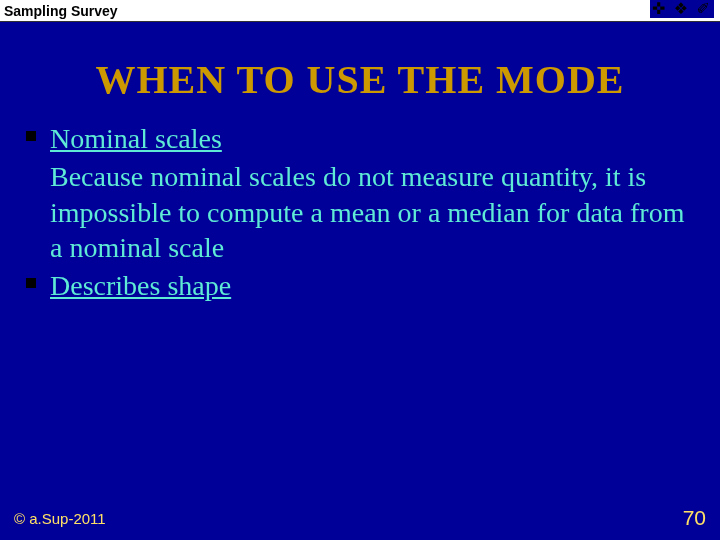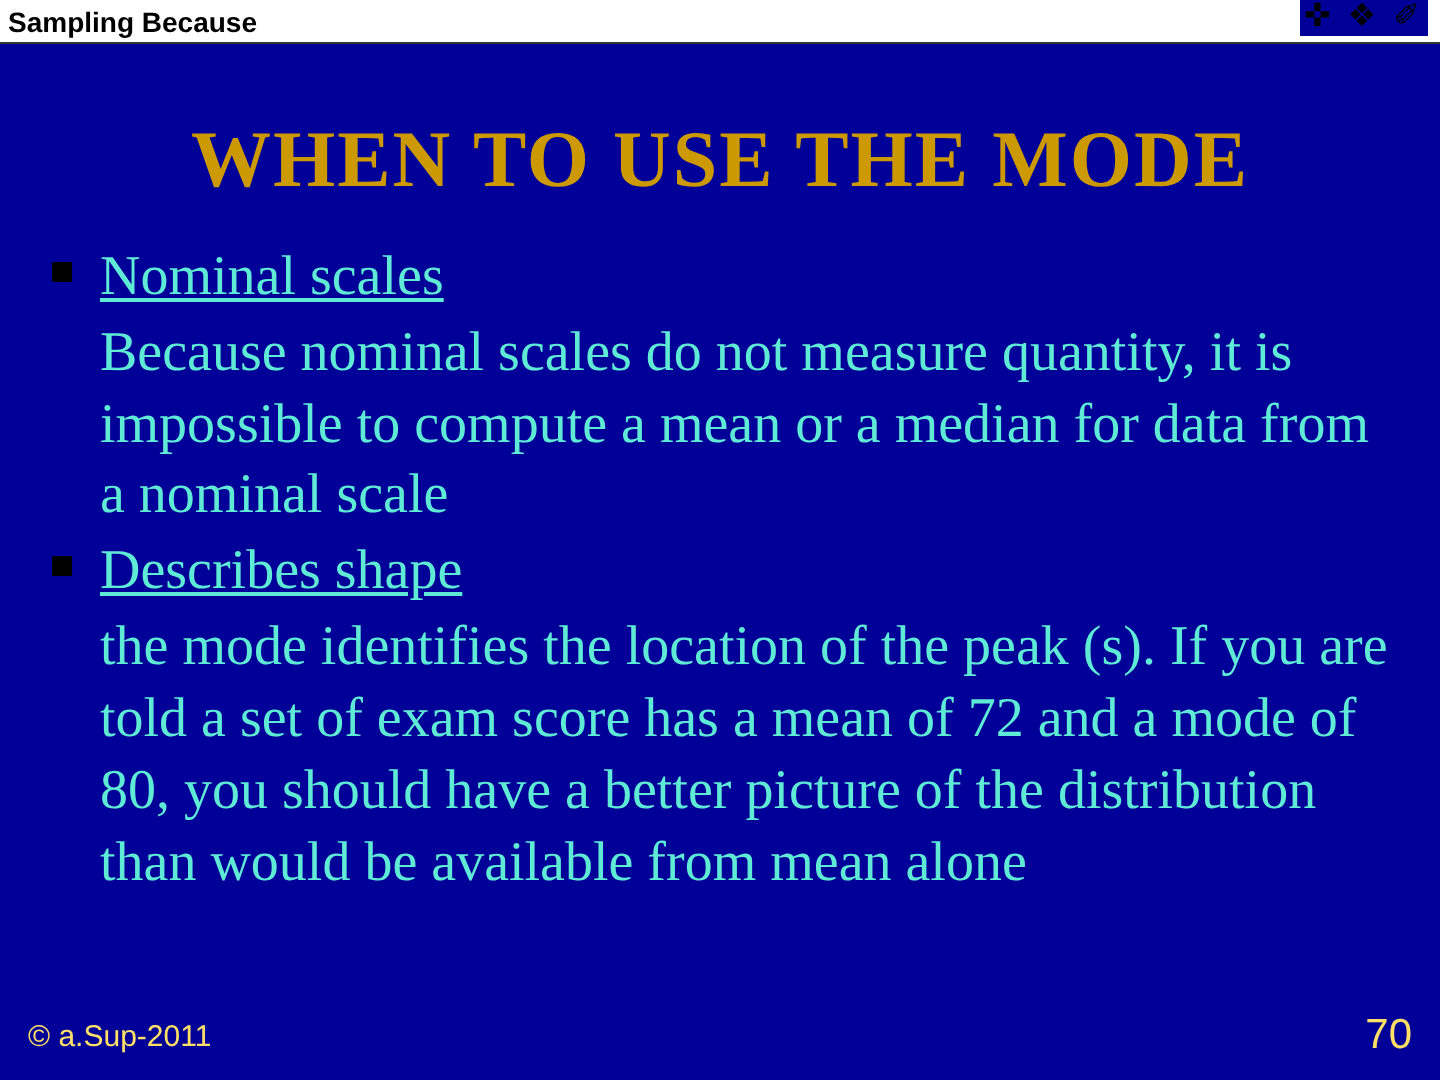--- a/index.html
+++ b/index.html
@@ -88,21 +88,21 @@
   }
   .pagenum {
     color: #ffe066;
     font-size: 21px;
   }
 </style>
 </head>
 <body>
 
 <div class="header-bar">
-  <span class="header-label">Sampling Because</span>
+  <span class="header-label">Sampling Survey</span>
 </div>
 
 <div class="corner-icons">✜ ❖ ✐</div>
 
 <div class="title">WHEN TO USE THE MODE</div>
 
 <div class="content">
 
   <div class="bullet-row">
     <div class="bullet"></div>
@@ -112,20 +112,19 @@
   </div>
   <div class="sub-text">Because nominal scales do not measure quantity, it is impossible to compute a mean or a median for data from a nominal scale</div>
 
 
   <div class="bullet-row">
     <div class="bullet"></div>
     <div class="bullet-text">
       <span class="ul">Describes shape</span>
     </div>
   </div>
-  <div class="sub-text">the mode identifies the location of the peak (s).  If you are told a set of exam score has a mean of 72 and a mode of 80, you should have a better picture of the distribution than would be available from mean alone</div>
 
 </div>
 
 <div class="footer">
   <span class="copyright">© a.Sup-2011</span>
   <span class="pagenum">70</span>
 </div>
 
 </body></html>

